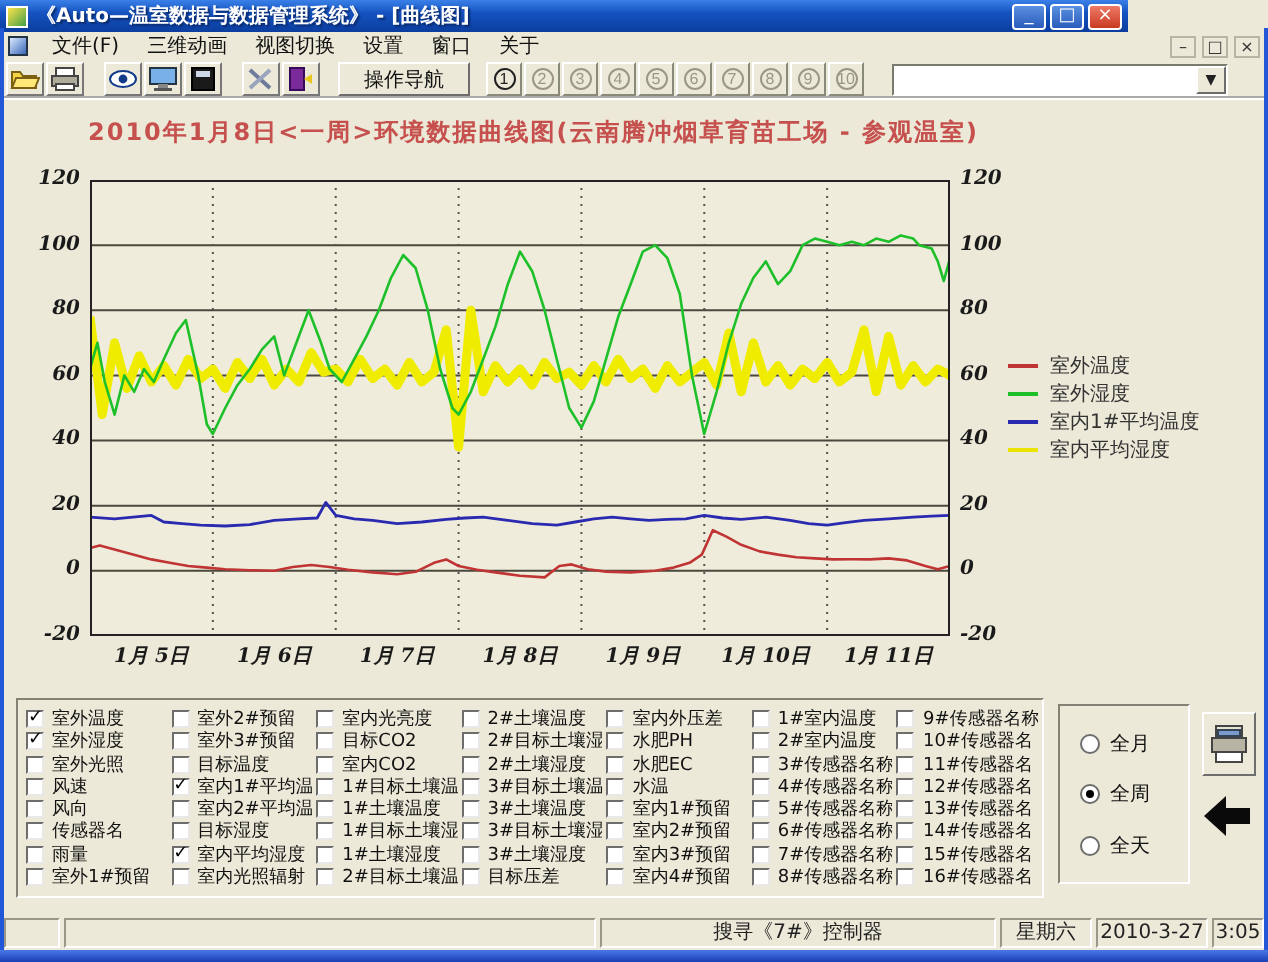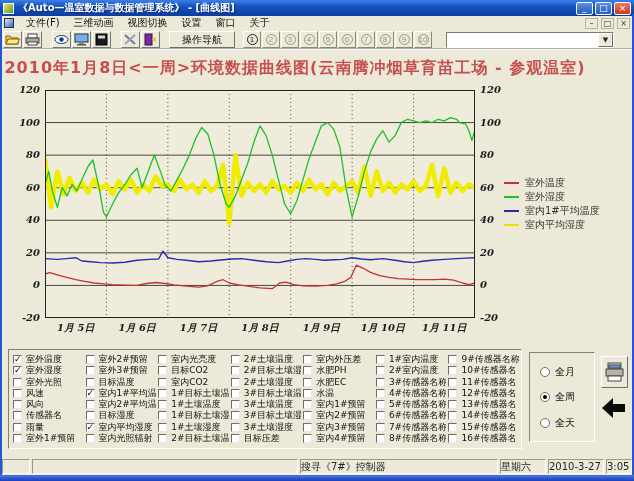--- a/index.html
+++ b/index.html
@@ -1,20 +1,20 @@
 <!DOCTYPE html>
 <html><head>
 <meta charset="utf-8">
 <style>
   * { margin:0; padding:0; box-sizing:border-box; }
   body { font-family:"DejaVu Sans", sans-serif; background:#555; }
   .window { position:relative; width:634px; height:481px; background:#ece9d8; overflow:hidden;
             font-family:"DejaVu Sans", sans-serif; }
   
-  .titlebar { position:absolute; left:0; top:0; width:634px; height:16px;
+  .titlebar { position:absolute; left:0; top:0; width:564px; height:16px;
               background:linear-gradient(180deg,#3a80e8 0%, #1553c0 40%, #0b3d9e 100%);
               display:flex; align-items:center; padding:0 3px; }
   .app-ico { width:11px; height:11px; margin-right:4px; background:linear-gradient(135deg,#ffe34d,#43a047); border:1px solid #fff; }
   .tb-title { color:#fff; font-size:10px; font-weight:bold; white-space:nowrap; text-shadow:1px 1px 1px #0a2a6a; }
   .tb-btns { margin-left:auto; display:flex; gap:2px; }
   .tbtn { width:17px; height:13px; border-radius:2px; border:1px solid #fff; color:#fff;
           font-size:9px; line-height:11px; text-align:center; cursor:default; }
   .tbtn.min,.tbtn.max { background:linear-gradient(180deg,#5a8fe0,#2a5dbb); }
   .tbtn.close { background:linear-gradient(180deg,#ee7a66,#c93a22); }
   
@@ -38,22 +38,22 @@
              border:1px solid; border-color:#fff #8a8a7a #8a8a7a #fff; background:#ece9d8; color:#9a968a; }
   .num-btn.active { color:#222; }
   .num-circle { width:11px; height:11px; border:1px solid currentColor; border-radius:50%;
                 font-size:8px; line-height:10px; text-align:center; }
   .combo { margin-left:14px; width:168px; height:16px; background:#fff;
            border:1px solid; border-color:#7b7b6d #fff #fff #7b7b6d; display:flex; align-items:center; }
   .combo-val { flex:1; font-size:10px; padding-left:3px; color:#000; }
   .combo-arrow { width:15px; height:14px; background:#ece9d8; border:1px solid; border-color:#fff #6d6d6d #6d6d6d #fff;
                  font-size:7px; line-height:13px; text-align:center; color:#222; }
   
-  .chart-title { position:absolute; left:0; top:58px; width:590px; text-align:center;
-                 color:#c5504d; font-size:16px; font-weight:bold; letter-spacing:1px; }
+  .chart-title { position:absolute; left:0; top:58px; width:590px; 
+                 color:#c5504d; font-size:12px; font-weight:bold; letter-spacing:1px;padding-left:44px; }
   .chart-area { position:absolute; left:0; top:0; width:634px; height:402px; pointer-events:none; }
   .plot-svg { position:absolute; left:45px; top:90px; }
   .ytick { position:absolute; width:36px; font-size:10px; font-weight:bold; font-style:italic;
            font-family:"DejaVu Serif", serif; color:#1a1a1a; }
   .ytick.left { left:4px; text-align:right; }
   .ytick.right { left:480px; text-align:left; }
   .xtick { position:absolute; top:321px; width:64px; margin-left:-32px; text-align:center;
            font-size:10px; font-weight:bold; font-style:italic; font-family:"DejaVu Serif", serif; color:#1a1a1a; }
   .legend { position:absolute; left:504px; top:176px; }
   .legend-row { display:flex; align-items:center; height:14px; }
@@ -80,21 +80,21 @@
                            border-radius:50%; background:#000; }
   .radio-label { font-size:10px; color:#111;font-family:Liberation Mono, monospace; }
   .print-btn { position:absolute; left:601px; top:356px; width:27px; height:32px;
                border:1px solid; border-color:#fff #6d6d6d #6d6d6d #fff; background:#ece9d8;
                display:flex; align-items:center; justify-content:center; }
   .arrow-btn { position:absolute; left:600px; top:392px; width:28px; height:32px;
                display:flex; align-items:center; justify-content:center; background:transparent; border:none; }
   
   .statusbar { position:absolute; left:0; top:458px; width:634px; height:17px; background:#ece9d8; }
   .seg { position:absolute; top:1px; height:15px; border:1px solid; border-color:#9a9788 #fff #fff #9a9788;
-         font-size:10px; color:#222; text-align:left; line-height:13px; overflow:hidden; white-space:nowrap; }
+         font-size:10px; color:#222; text-align:center; line-height:13px; overflow:hidden; white-space:nowrap; }
   .bottom-strip { position:absolute; left:0; top:475px; width:634px; height:6px;
                   background:linear-gradient(180deg,#4a78e8,#1a3fb8); }
   .edge { position:absolute; top:14px; bottom:6px; width:2px; background:#2258d8; }
   .edge.l { left:0; } .edge.r { right:0; }
 </style>
 </head>
 <body>
 
 <div class="window">
 

